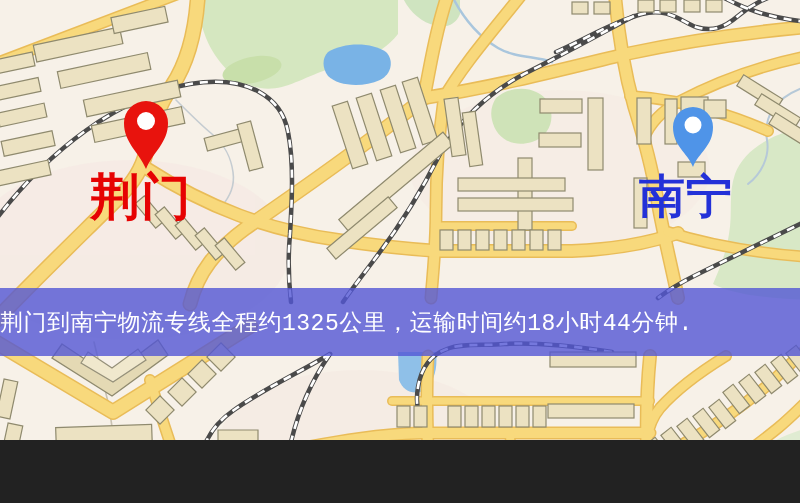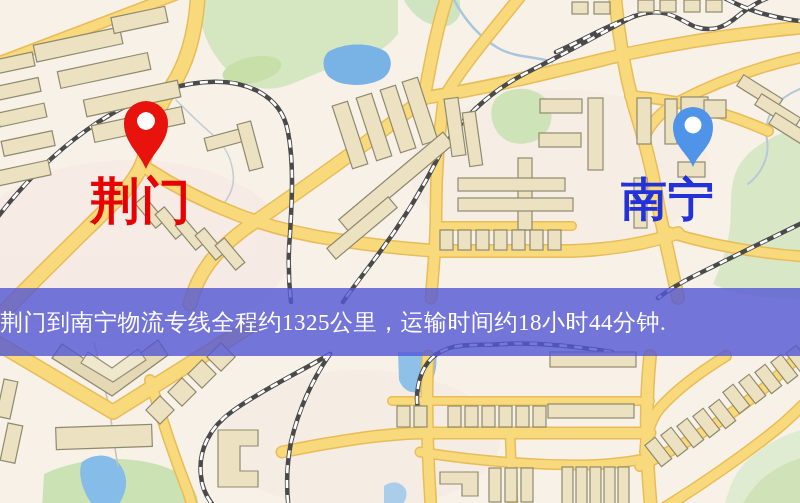--- a/index.html
+++ b/index.html
@@ -1,31 +1,31 @@
 <!DOCTYPE html>
 <html><head>
 <meta charset="utf-8">
 <style>
   html,body{margin:0;padding:0;background:#222;}
   *{box-sizing:border-box;}
   .stage{
-    position:relative;width:800px;height:503px;overflow:hidden;
-    font-family:Liberation Serif, serif;
+    position:relative;width:800px;height:440px;overflow:hidden;
+    font-family:Liberation Mono, monospace;
     background:#f7f1e8;
   }
   .stage svg{position:absolute;left:0;top:0;}
   .bld{fill:#ece2c2;stroke:#8f8a6e;stroke-width:1.2;}
   .bld-dk{fill:#e4d9b4;stroke:#8f8a6e;stroke-width:1.3;}
   .bld-lt{fill:#f0e8cd;stroke:#95907a;stroke-width:1.2;}
   .marker-label{
     position:absolute;line-height:1;font-weight:bold;white-space:nowrap;
     letter-spacing:1px;z-index:5;
   }
   .origin-label{left:90px;top:176px;font-size:50px;color:#e60202;}
-  .dest-label{left:621px;top:177px;font-size:46px;color:#2331d8;}
+  .dest-label{left:639px;top:177px;font-size:46px;color:#2331d8;}
   .banner{
     position:absolute;left:0;top:288px;width:800px;height:68px;z-index:10;
     background:rgba(82,86,213,0.80);
     display:flex;align-items:center;
     color:#ffffff;font-size:23px;letter-spacing:0.5px;white-space:nowrap;
   }
 </style>
 </head>
 <body>
 

